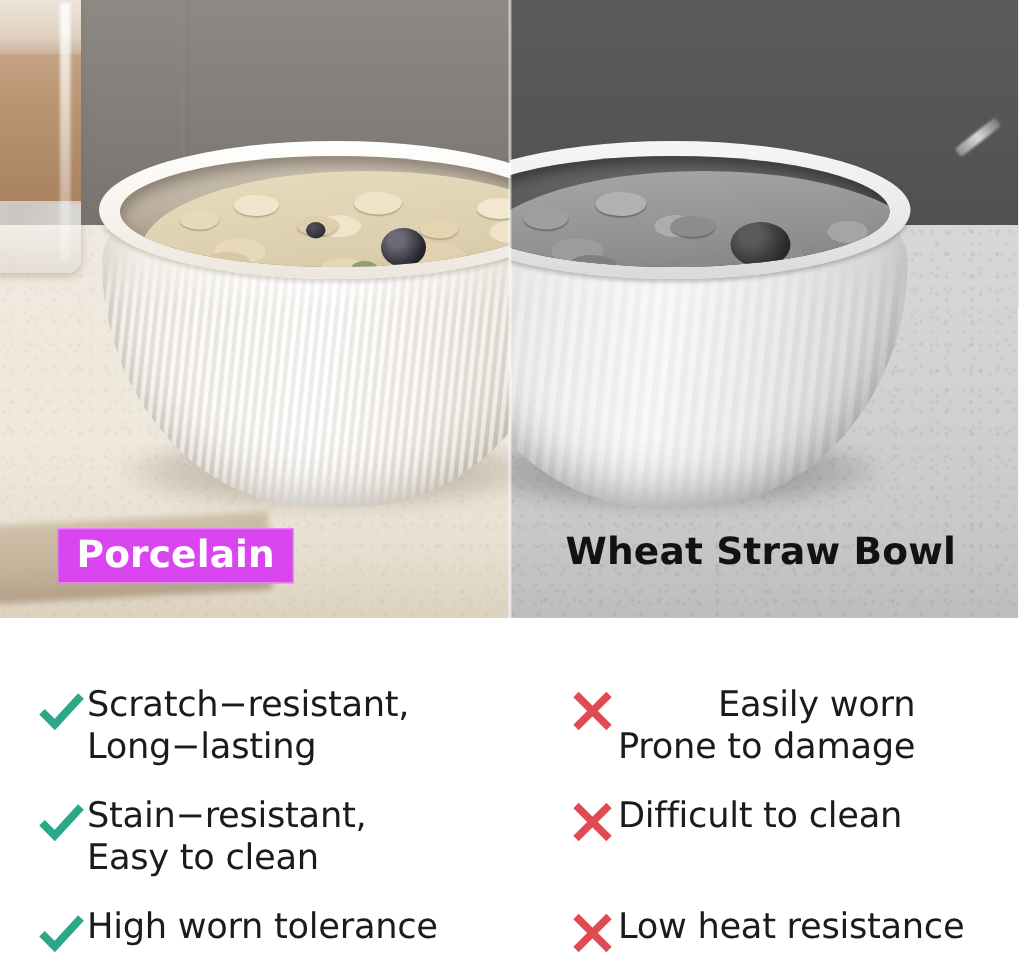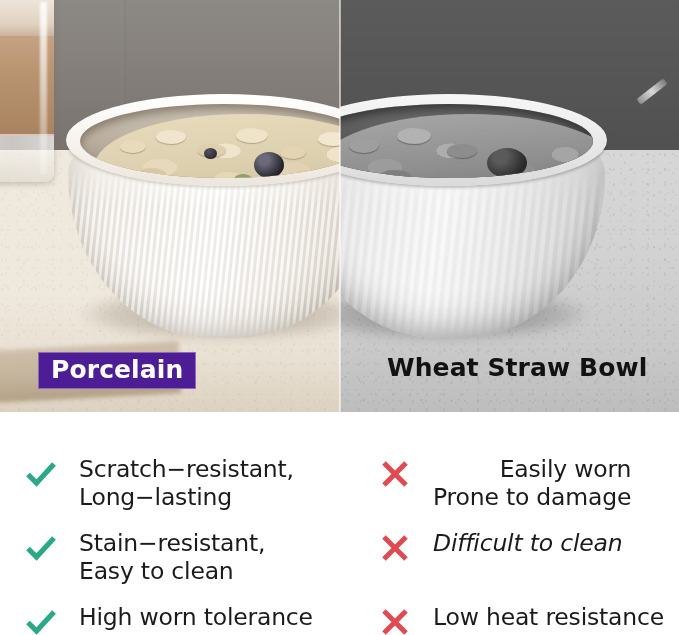--- a/index.html
+++ b/index.html
@@ -231,45 +231,44 @@
   
   .split-line{
     position:absolute;left:339px;top:0;width:2px;height:412px;
     background:rgba(255,255,255,.55);
   }
 
   
   .label-porcelain{
     position:absolute;left:38px;top:352px;
     padding:5px 13px 7px 13px;
-    background:#4c1d95;
+    background:#d946ef;
     color:#ffffff;
     font-size:25px;font-weight:bold;letter-spacing:.1px;
     line-height:1;
     box-shadow:0 0 0 1px rgba(255,255,255,.35) inset;
   }
   .label-wheat{
     position:absolute;left:377px;top:355px;
     color:#121212;
     font-size:25px;font-weight:bold;letter-spacing:.1px;
     line-height:1;
-    margin-left:10px;
   }
 
   
   .features{
     position:absolute;left:0;top:412px;width:679px;height:223px;
     background:#ffffff;
   }
   .col{position:absolute;top:0;width:340px;height:223px;}
   .col-pros{left:0;}
   .col-cons{left:340px;}
 
   .feature-row{
-    position:absolute;display:flex;align-items:flex-start;gap:21px;
+    position:absolute;display:flex;align-items:flex-start;
   }
   .mark{
     flex:0 0 auto;width:34px;height:34px;position:relative;margin-top:1px;
   }
   .mark svg{display:block;width:34px;height:34px;}
   .feature-text{
     font-size:23.5px;line-height:1.19;color:#1b1b1b;
     font-weight:400;letter-spacing:-.2px;white-space:pre-line;
   }
 </style>
@@ -396,21 +395,21 @@
       <div class="feature-row" style="left:38px;top:44px;text-align:right;">
         <span class="mark">
           <svg viewBox="0 0 34 34">
               <path d="M6 6 L28 28 M28 6 L6 28" fill="none" stroke="#e04a52" stroke-width="5" stroke-linecap="butt"></path>
             </svg>
         </span>
         <span class="feature-text">Easily worn
 Prone to damage</span>
       </div>
 
-      <div class="feature-row" style="left:38px;top:118px;font-style:italic;">
+      <div class="feature-row" style="left:38px;top:118px;">
         <span class="mark">
           <svg viewBox="0 0 34 34">
               <path d="M6 6 L28 28 M28 6 L6 28" fill="none" stroke="#e04a52" stroke-width="5" stroke-linecap="butt"></path>
             </svg>
         </span>
         <span class="feature-text">Difficult to clean</span>
       </div>
 
       <div class="feature-row" style="left:38px;top:192px;">
         <span class="mark">

